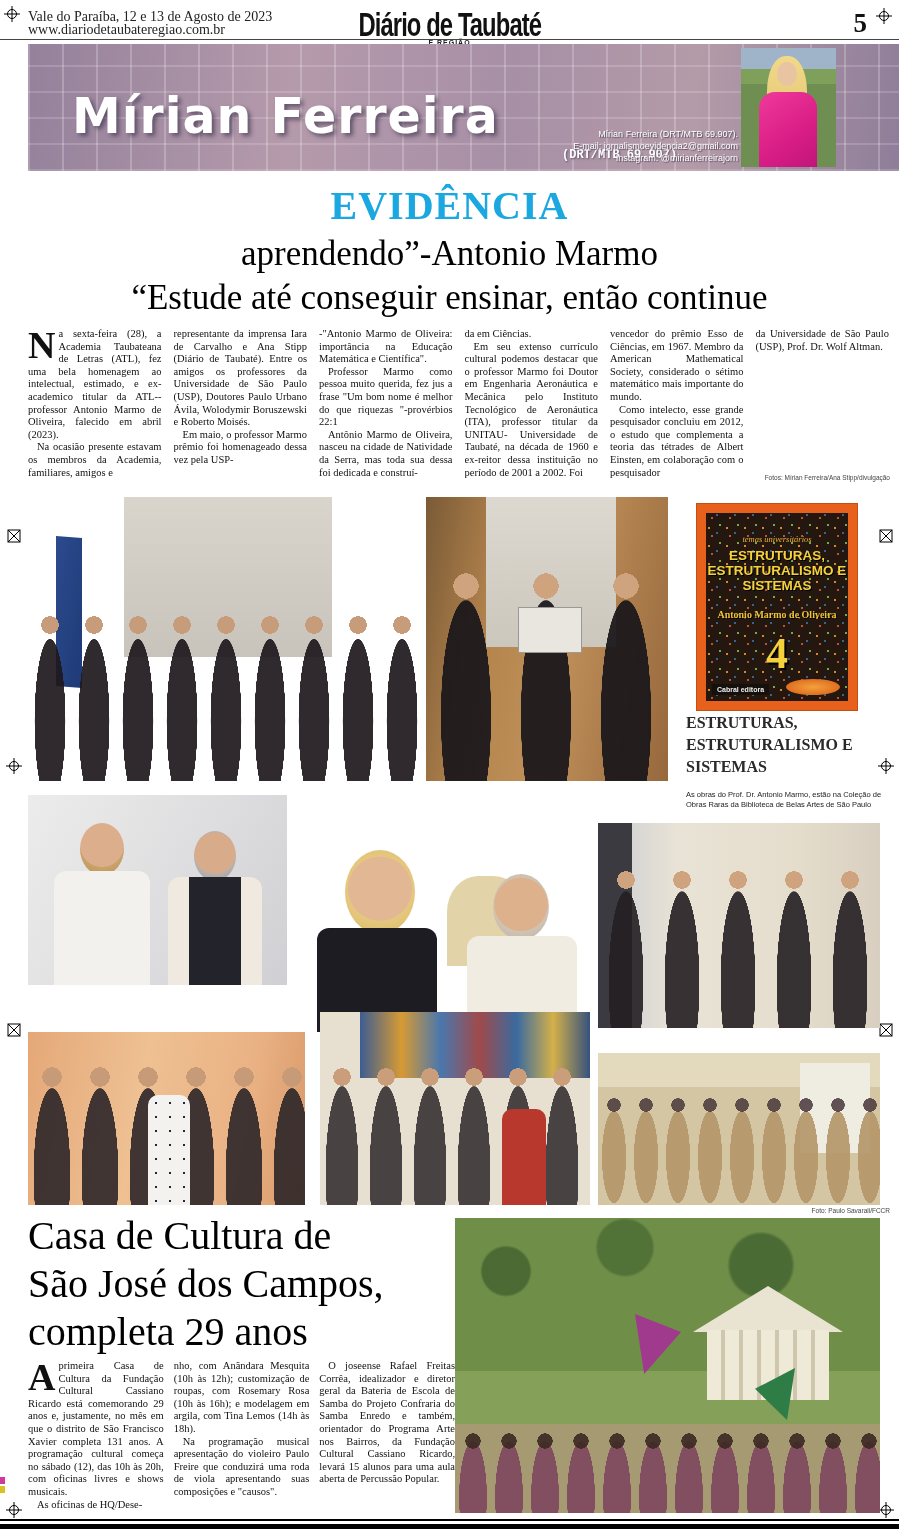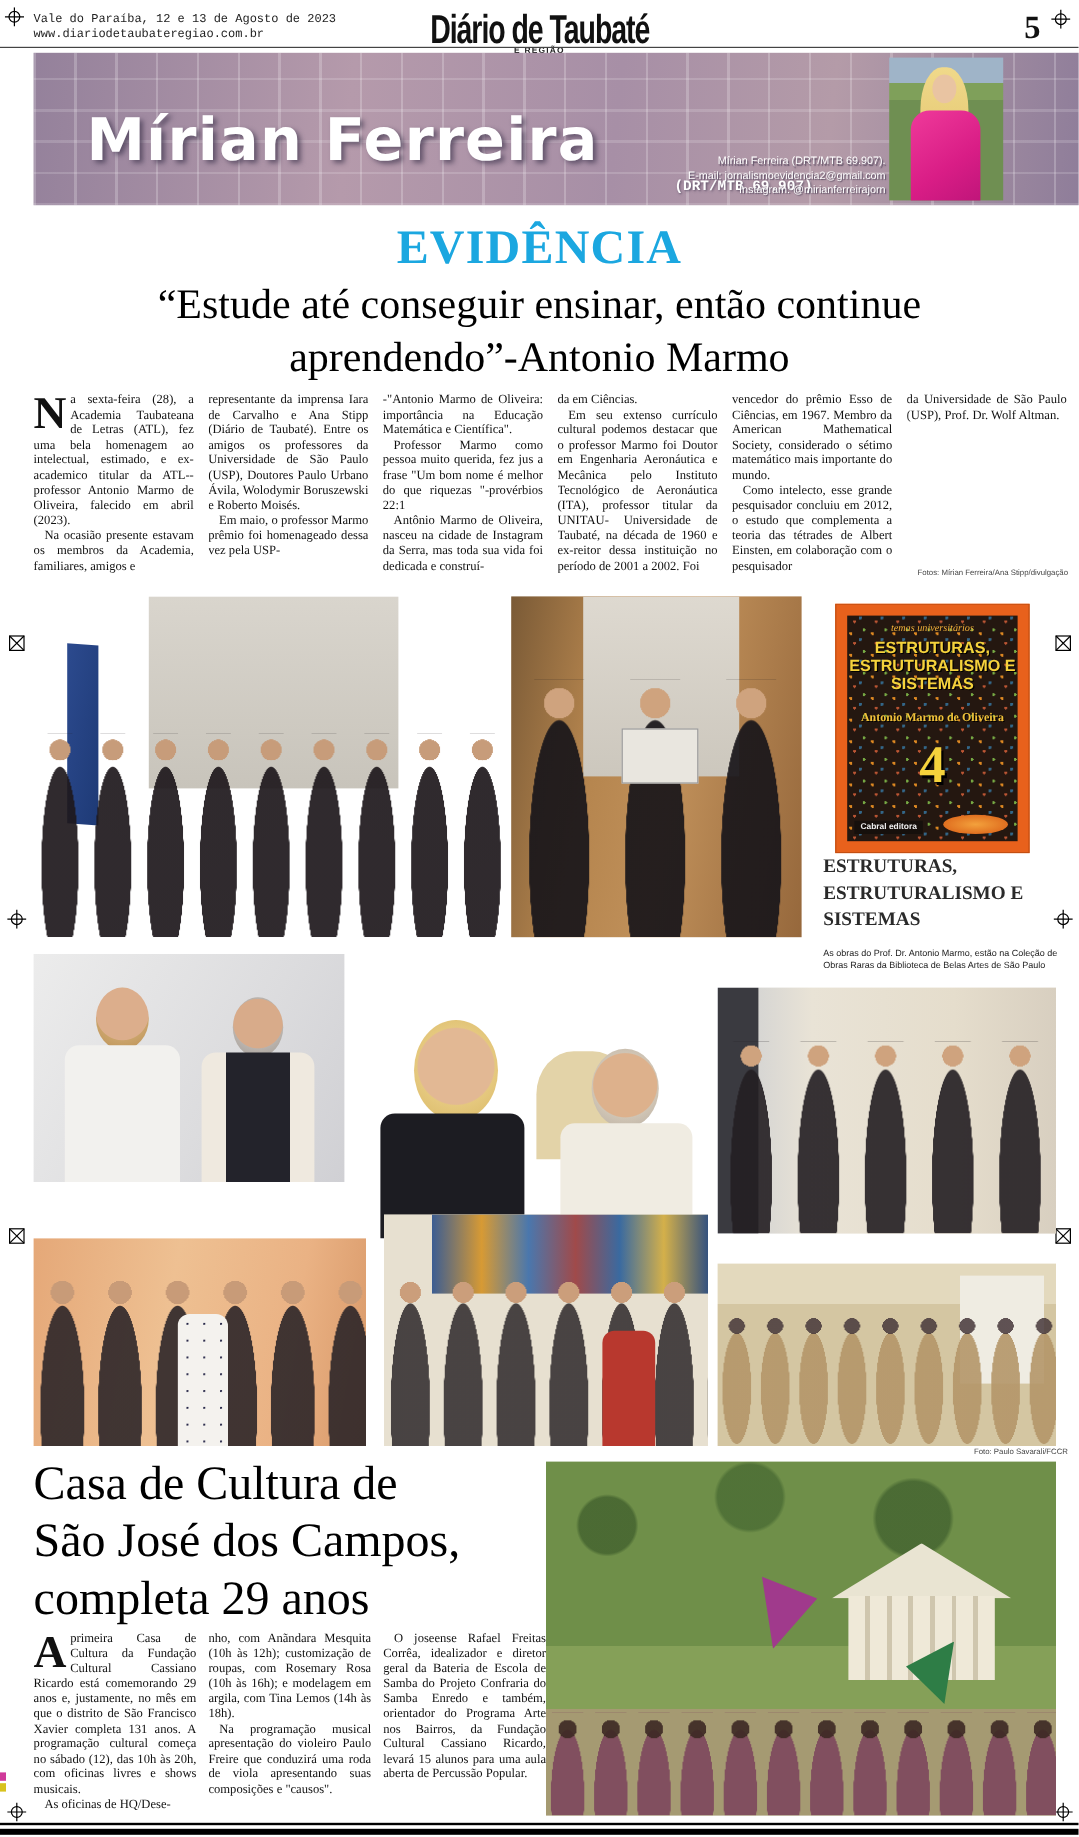--- a/index.html
+++ b/index.html
@@ -1,21 +1,21 @@
 <!DOCTYPE html>
 <html><head>
 <meta charset="utf-8">
 <style>
   html,body{margin:0;padding:0;background:#ffffff;}
   .page{position:relative;width:899px;height:1531px;background:#fff;overflow:hidden;
         font-family:"Liberation Serif", serif;color:#111;}
 
   
-  .hdr-left{position:absolute;left:28px;top:10px;font-family:Liberation Mono, monospace;
-            font-size:10px;color:#222;line-height:13px;}
+  .hdr-left{position:absolute;left:28px;top:10px;font-family:Liberation Serif, serif;
+            font-size:14px;color:#222;line-height:13px;}
   .masthead{position:absolute;left:0;top:6px;width:899px;text-align:center;}
   .masthead .title{font-family:"Liberation Sans",sans-serif;font-weight:bold;font-size:27px;
                    letter-spacing:-1px;display:inline-block;transform:scale(.88,1.25);transform-origin:center top;}
   .masthead .sub{font-family:"Liberation Sans",sans-serif;font-size:7px;font-weight:bold;
                  letter-spacing:1px;margin-top:2px;color:#222;}
   .pagenum{position:absolute;right:32px;top:8px;font-size:27px;font-weight:bold;}
   .hdr-rule{position:absolute;left:0;top:39px;width:899px;height:1px;background:#444;}
 
   
   .mark{position:absolute;width:16px;height:16px;}
@@ -169,21 +169,21 @@
   
   .book{position:absolute;left:696px;top:503px;width:162px;height:208px;background:#e8611c;
     box-shadow:0 0 0 1px #c34f12 inset;}
   .book-inner{position:absolute;left:10px;top:10px;right:10px;bottom:10px;color:#f5d23c;text-align:center;
     background:
       radial-gradient(circle 2px at 6px 5px,#b53 60%,rgba(0,0,0,0) 62%),
       radial-gradient(circle 2px at 14px 12px,#7a4 60%,rgba(0,0,0,0) 62%),
       radial-gradient(circle 2px at 3px 15px,#d82 60%,rgba(0,0,0,0) 62%),
       radial-gradient(circle 2px at 11px 2px,#368 60%,rgba(0,0,0,0) 62%),
       #241710;background-size:18px 18px;}
-  .book-series{font-style:italic;font-size:8.5px;margin-top:5px;color:#f0b03a;}
+  .book-series{font-style:italic;font-size:8.5px;margin-top:21px;color:#f0b03a;}
   .book-title{font-family:"Liberation Sans",sans-serif;font-weight:bold;font-size:13.5px;line-height:15px;margin-top:4px;
     text-shadow:1px 1px 0 #000;}
   .book-author{font-size:10px;font-weight:bold;margin-top:16px;color:#f0c23a;text-shadow:1px 1px 0 #000;}
   .book-num{font-size:44px;font-weight:bold;margin-top:8px;text-shadow:2px 2px 0 #000;}
   .book-pub{position:absolute;left:6px;bottom:6px;font-family:"Liberation Sans",sans-serif;
     font-size:7px;font-weight:bold;color:#eee;background:#16100c;padding:2px 5px;}
   .book-logo{position:absolute;right:8px;bottom:6px;width:54px;height:16px;border-radius:50%;
     background:radial-gradient(ellipse at 50% 50%,#f3a13c,#d85a14);}
 
   #book-title-cap{position:absolute;left:686px;top:712px;width:205px;
@@ -298,37 +298,37 @@
     </div>
     <div class="banner-photo">
       <div class="hair"></div>
       <div class="face"></div>
       <div class="blouse"></div>
     </div>
   </div>
 
   <div class="section-title">EVIDÊNCIA</div>
   <div class="main-headline">
+    <div>aprendendo”-Antonio Marmo</div>
     <div>“Estude até conseguir ensinar, então continue</div>
-    <div>aprendendo”-Antonio Marmo</div>
   </div>
 
   <div class="cols" id="main-cols">
     <div class="col">
       <p class="p"><span class="dropcap">N</span><span>a sexta-feira (28), a Academia Taubateana de Letras (ATL), fez uma bela homenagem ao intelectual, estimado, e ex-academico titular da ATL--professor Antonio Marmo de Oliveira, falecido em abril (2023).</span></p>
       <p class="indent">Na ocasião presente estavam os membros da Academia, familiares, amigos e</p>
     </div>
     <div class="col">
       <p>representante da imprensa Iara de Carvalho e Ana Stipp (Diário de Taubaté). Entre os amigos os professores da Universidade de São Paulo (USP), Doutores Paulo Urbano Ávila, Wolodymir Boruszewski e Roberto Moisés.</p>
       <p class="indent">Em maio, o professor Marmo prêmio foi homenageado dessa vez pela USP-</p>
     </div>
     <div class="col">
       <p>-"Antonio Marmo de Oliveira: importância na Educação Matemática e Científica".</p>
       <p class="indent">Professor Marmo como pessoa muito querida, fez jus a frase "Um bom nome é melhor do que riquezas "-provérbios 22:1</p>
-      <p class="indent">Antônio Marmo de Oliveira, nasceu na cidade de Instagram da Serra, mas toda sua vida foi dedicada e construí-</p>
+      <p class="indent">Antônio Marmo de Oliveira, nasceu na cidade de Natividade da Serra, mas toda sua dessa foi dedicada e construí-</p>
     </div>
     <div class="col">
       <p>da em Ciências.</p>
       <p class="indent">Em seu extenso currículo cultural podemos destacar que o professor Marmo foi Doutor em Engenharia Aeronáutica e Mecânica pelo Instituto Tecnológico de Aeronáutica (ITA), professor titular da UNITAU- Universidade de Taubaté, na década de 1960 e ex-reitor dessa instituição no período de 2001 a 2002. Foi</p>
     </div>
     <div class="col">
       <p>vencedor do prêmio Esso de Ciências, em 1967. Membro da American Mathematical Society, considerado o sétimo matemático mais importante do mundo.</p>
       <p class="indent">Como intelecto, esse grande pesquisador concluiu em 2012, o estudo que complementa a teoria das tétrades de Albert Einsten, em colaboração com o pesquisador</p>
     </div>
     <div class="col">

